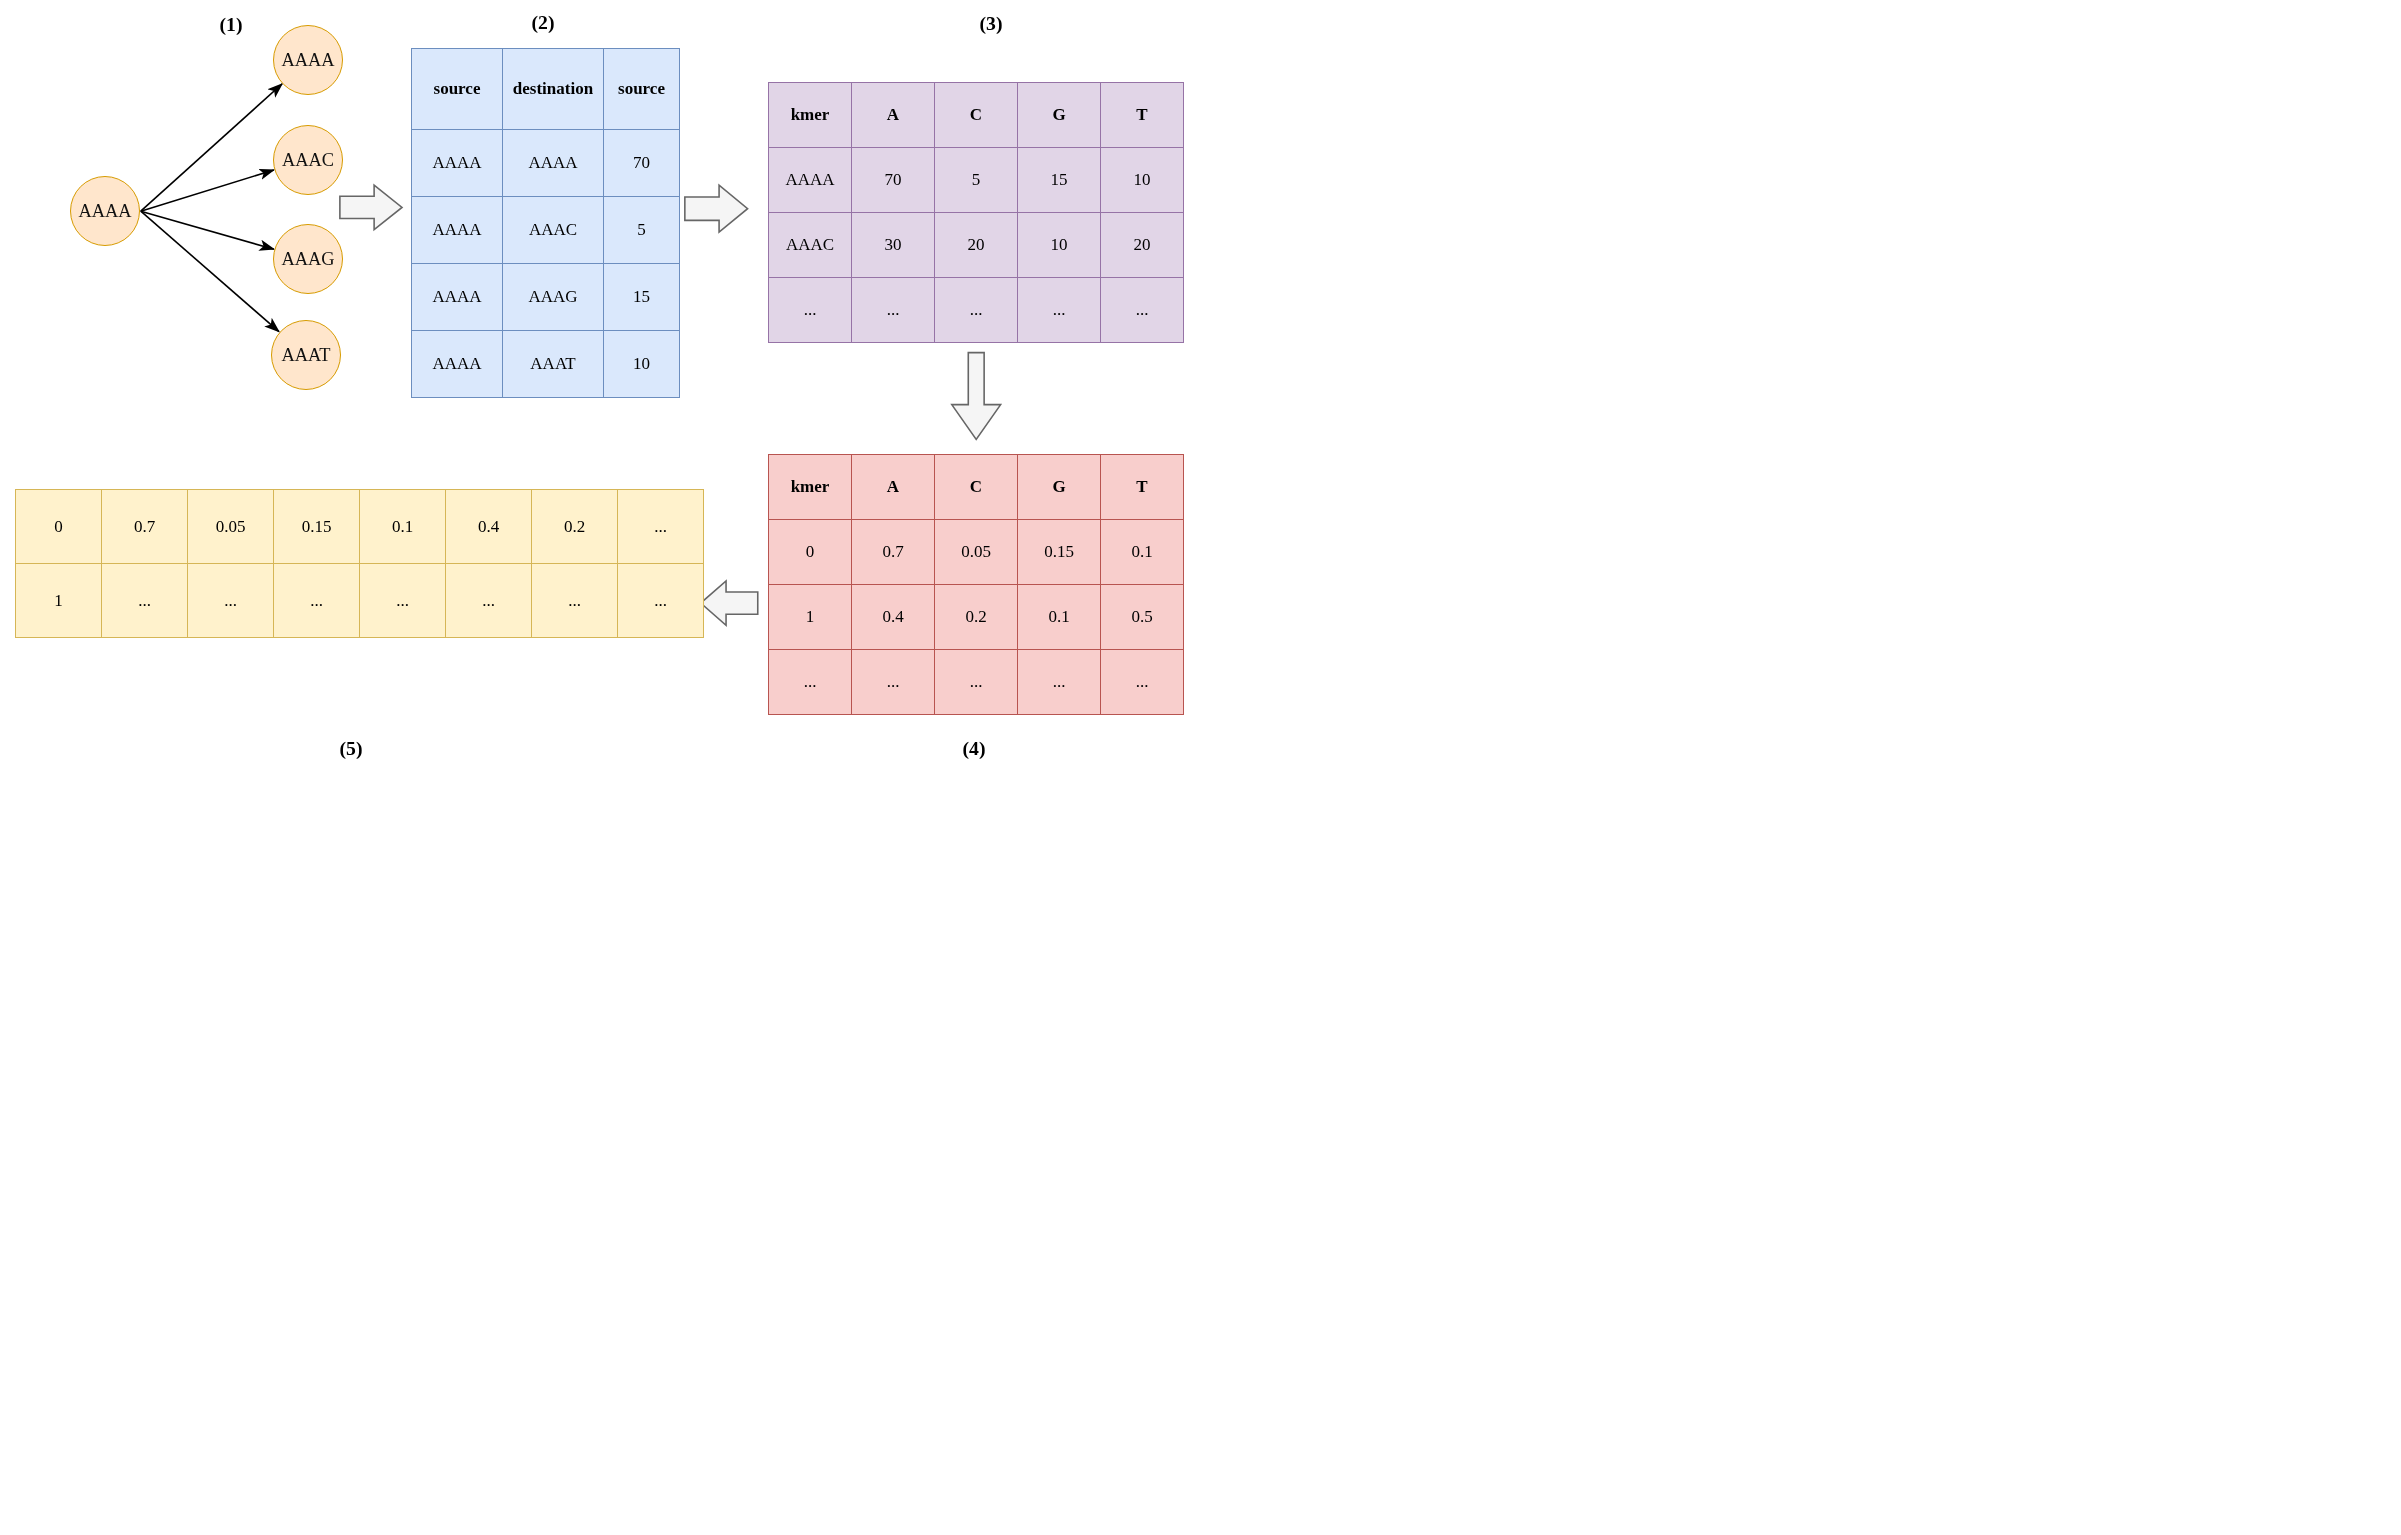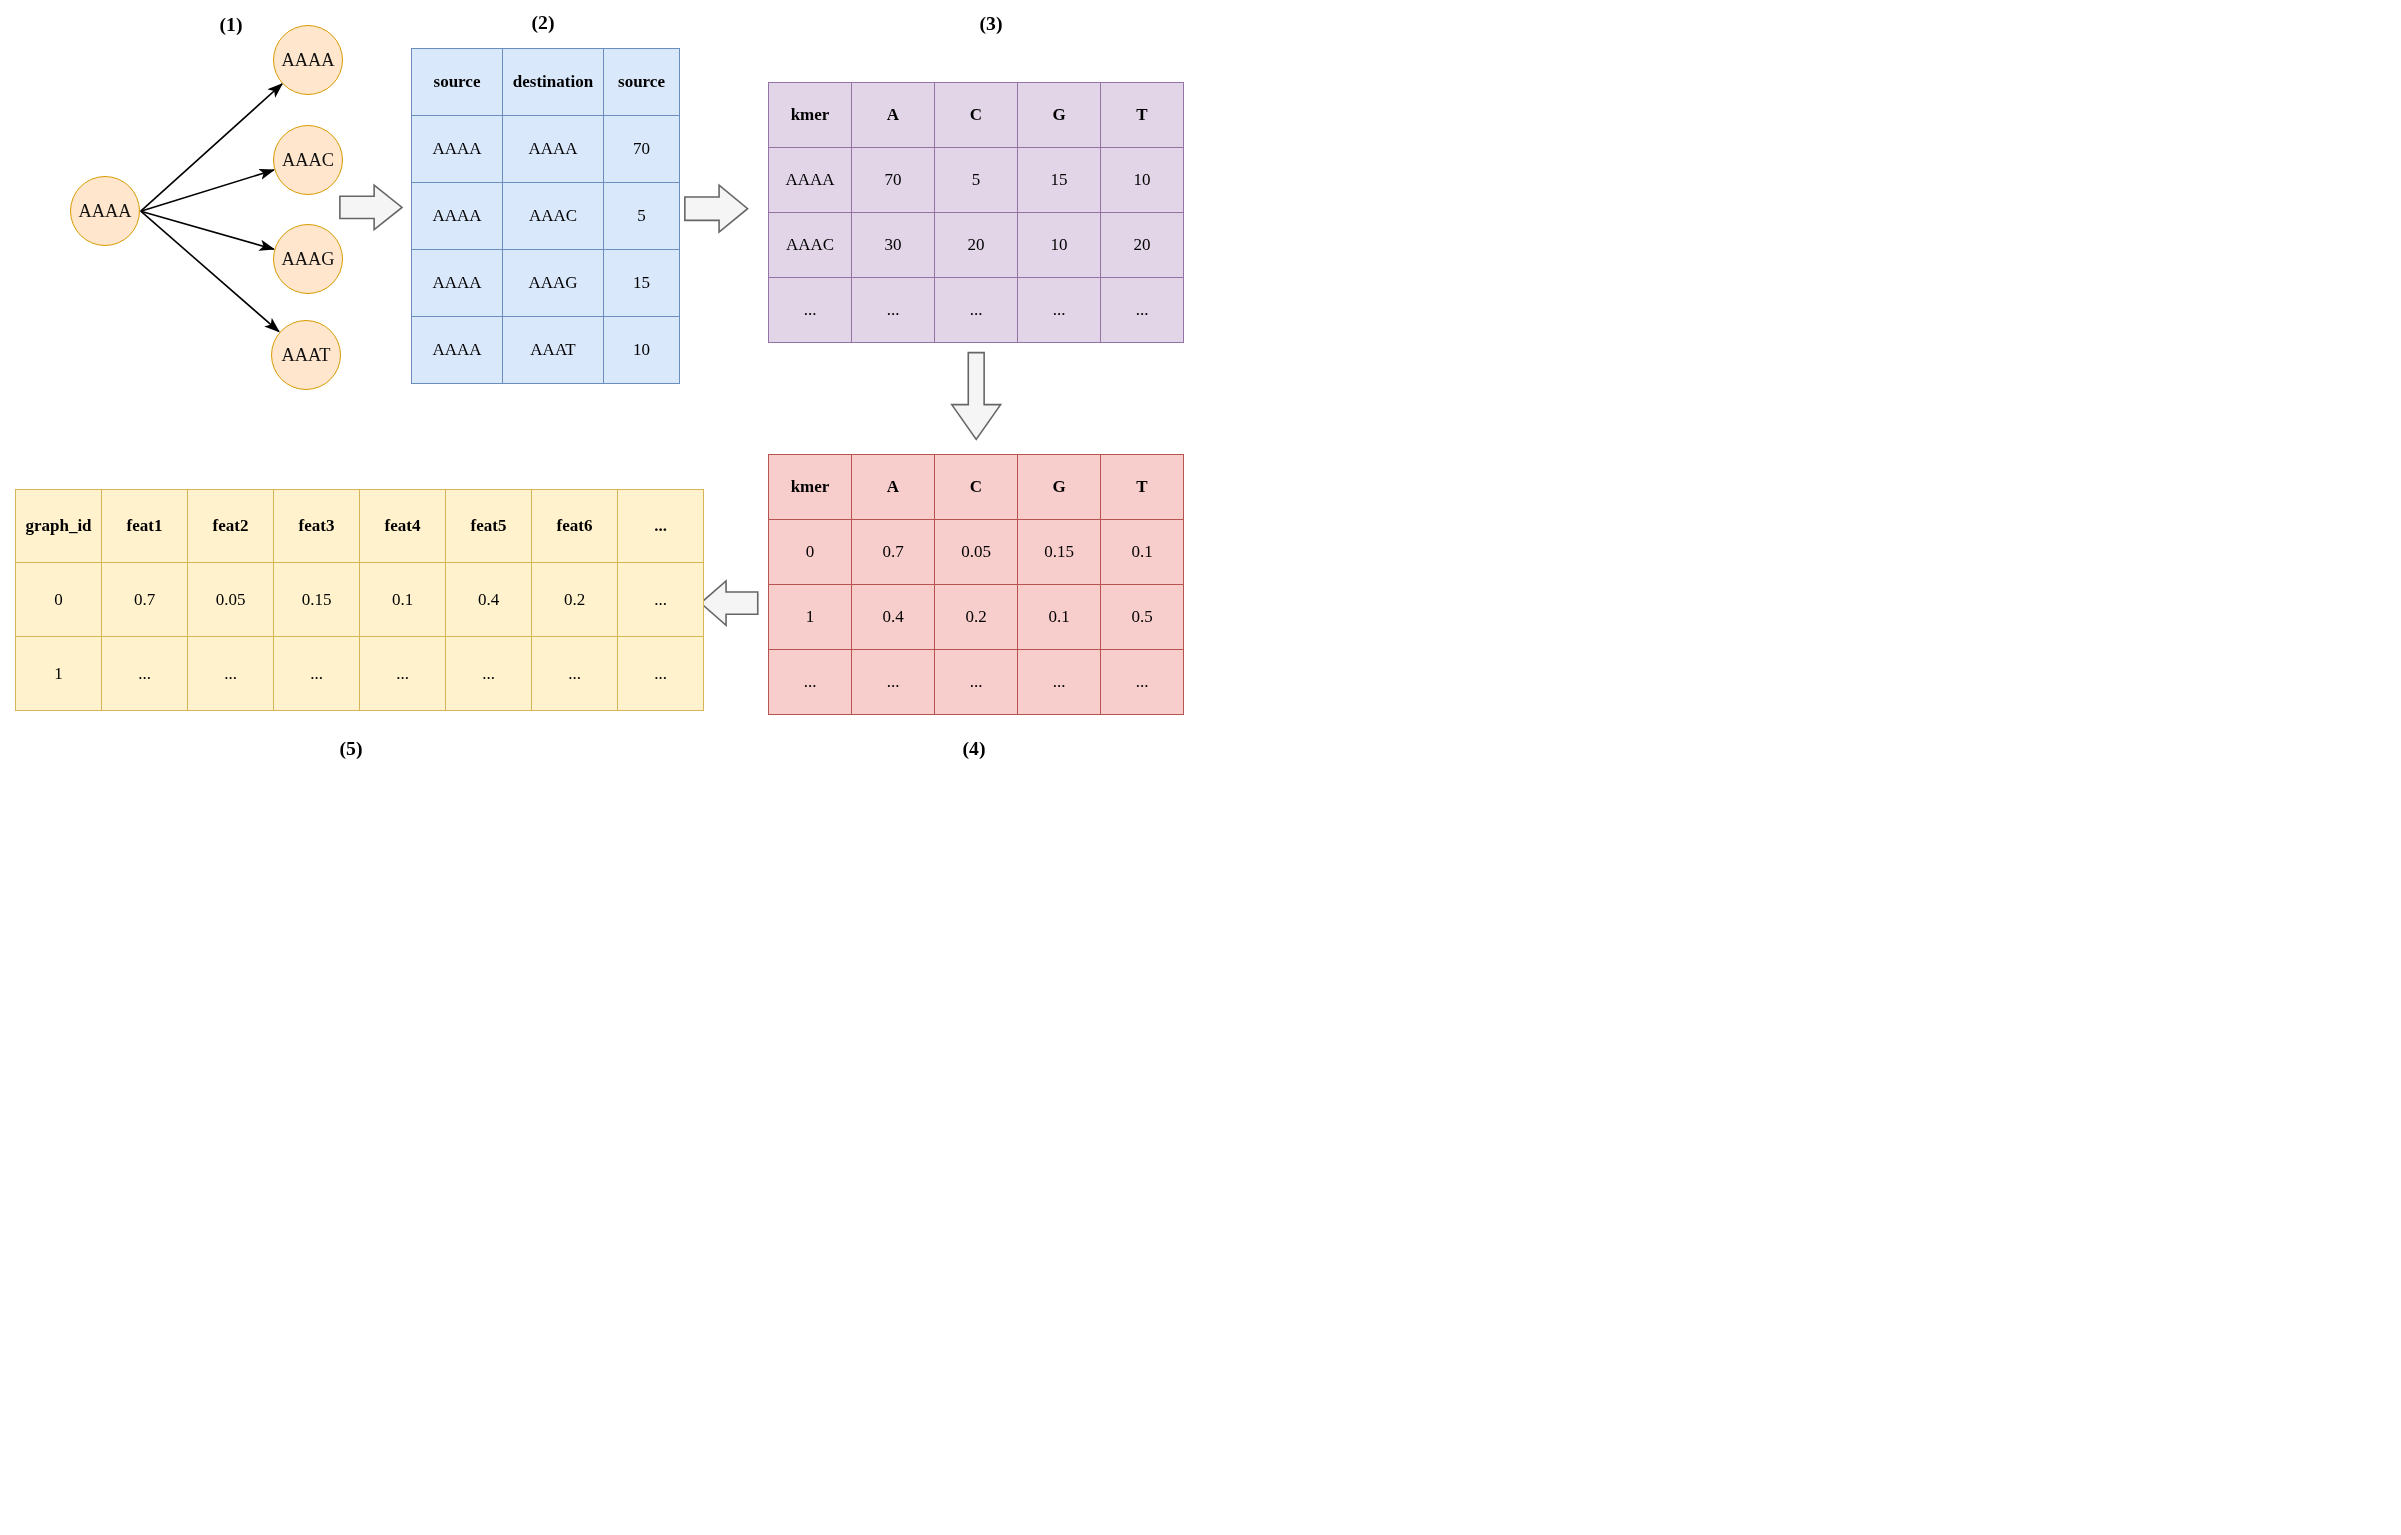--- a/index.html
+++ b/index.html
@@ -103,21 +103,21 @@
   <div class="node" style="left:273px; top:224px;">AAAG</div>
   <div class="node" style="left:271px; top:320px;">AAAT</div>
 
   <table class="dtable blue" style="left:411px; top:48px; width:269px;">
     <colgroup>
         <col style="width:91px">
         <col style="width:101px">
         <col style="width:76px">
       </colgroup>
     <tbody>
-        <tr style="height:67px;">
+        <tr style="height:81px;">
       <th>source</th>
       <th>destination</th>
       <th>source</th>
     </tr>
     <tr style="height:67px;">
       <td>AAAA</td>
       <td>AAAA</td>
       <td>70</td>
     </tr>
     <tr style="height:67px;">
@@ -223,30 +223,20 @@
         <col style="width:86px">
         <col style="width:86px">
         <col style="width:86px">
         <col style="width:86px">
         <col style="width:86px">
         <col style="width:86px">
         <col style="width:86px">
         <col style="width:86px">
       </colgroup>
     <tbody>
-        <tr style="height:73px;">
-      <th>graph_id</th>
-      <th>feat1</th>
-      <th>feat2</th>
-      <th>feat3</th>
-      <th>feat4</th>
-      <th>feat5</th>
-      <th>feat6</th>
-      <th>...</th>
-    </tr>
     <tr style="height:74px;">
       <td>0</td>
       <td>0.7</td>
       <td>0.05</td>
       <td>0.15</td>
       <td>0.1</td>
       <td>0.4</td>
       <td>0.2</td>
       <td>...</td>
     </tr>

